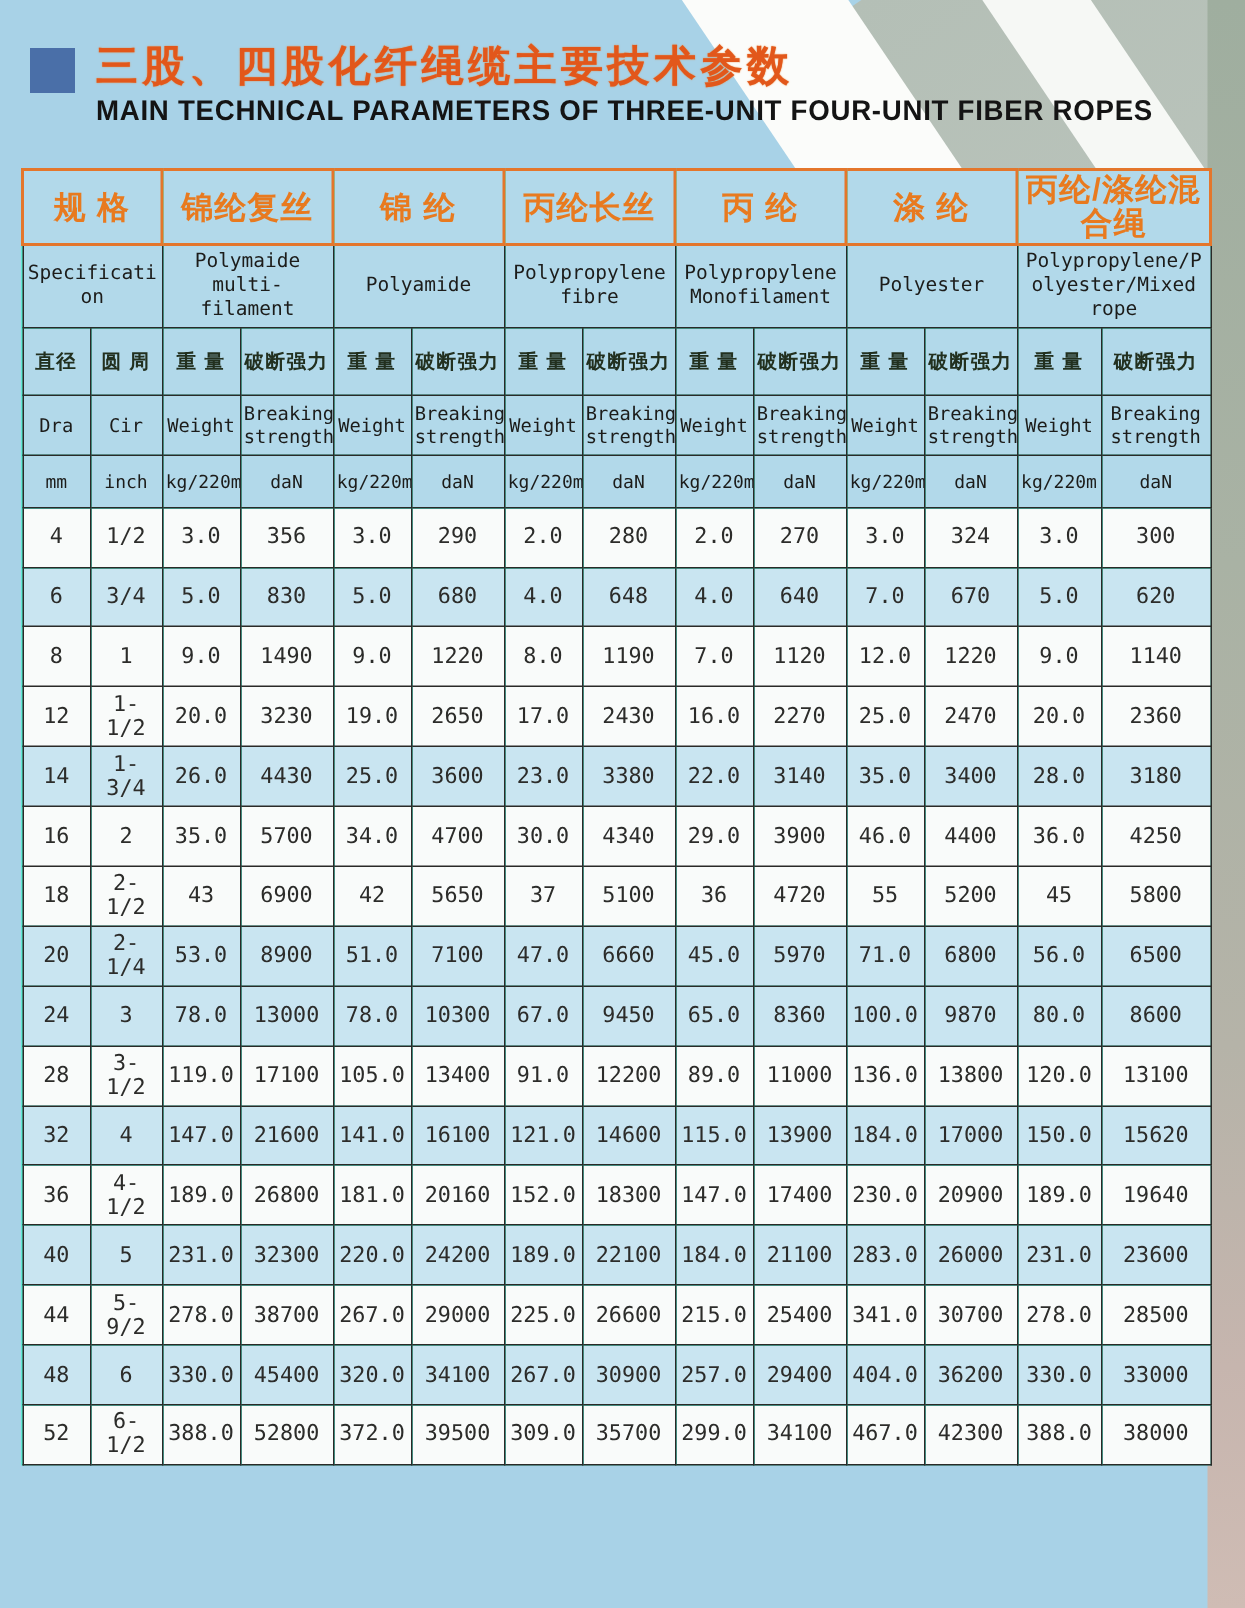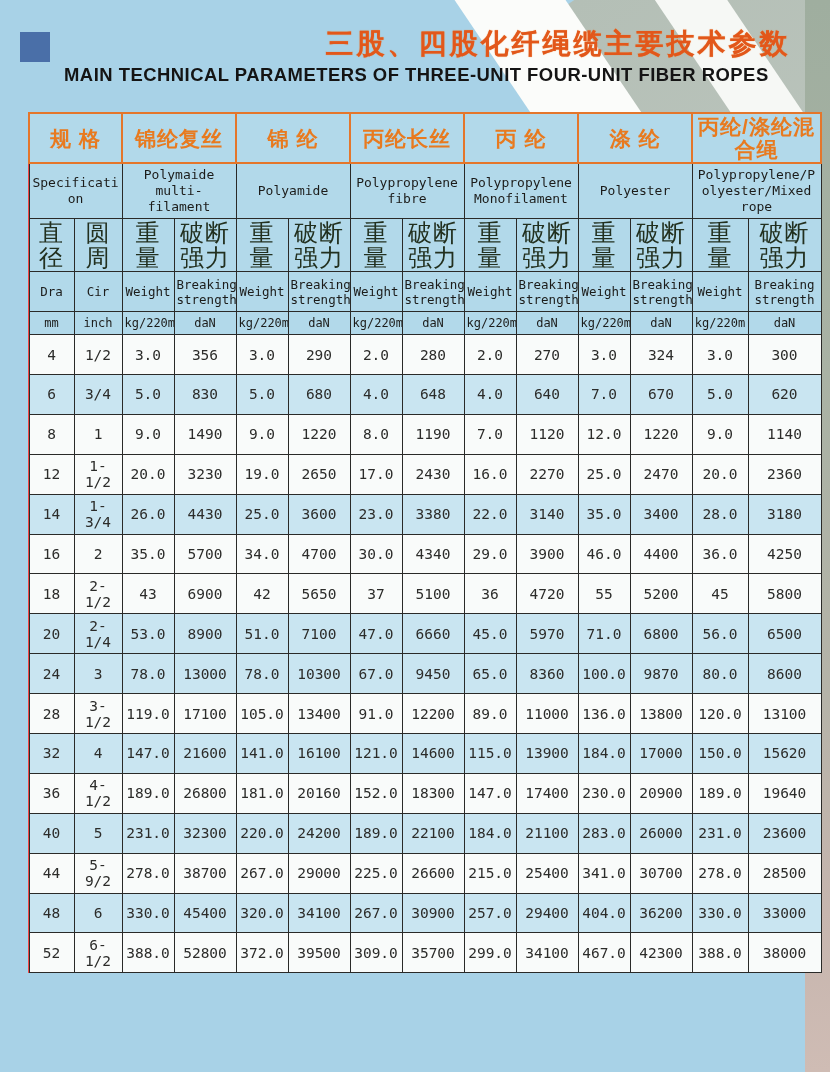--- a/index.html
+++ b/index.html
@@ -43,40 +43,39 @@
   }
   .title-texts { margin-left:14px; }
   .title-cn {
     font-family:"Liberation Sans", sans-serif;
     font-weight:bold;
     font-size:28px;
     letter-spacing:3px;
     color:#e2571b;
     line-height:1.15;
     text-shadow:0 0 1px #e87f2f;
-    text-align:right;
   }
   .title-en {
     font-family:"Liberation Sans", sans-serif;
     font-weight:bold;
     font-size:19px;
     letter-spacing:0.5px;
     color:#141414;
     margin-top:4px;
     white-space:nowrap;
     transform:scaleX(0.97);
     transform-origin:left;
   }
   
   table.spec {
-    position:absolute; z-index:1; top:112px; left:28px;
+    position:absolute; z-index:1; top:112px; left:14px;
     width:792px;
     border-collapse:collapse;
     table-layout:fixed;
-    background:#ef4444;
+    background:#5eead4;
   }
   table.spec th, table.spec td {
     border:1.5px solid #2a2a28;
     text-align:center;
     vertical-align:middle;
     overflow:hidden;
     padding:1px 2px;
   }
   tr.hr1 { height:46px; }
   tr.hr1 th {
@@ -96,36 +95,36 @@
     font-weight:normal;
     font-size:13px;
     line-height:1.25;
     color:#1c1c1a;
     word-break:break-word;
   }
   tr.hr3 { height:45px; }
   tr.hr3 th {
     background:#b2d9ea;
     font-family:"Liberation Sans", sans-serif;
-    font-weight:normal;
-    font-size:24px;
+    font-weight:bold;
+    font-size:13px;
     line-height:1.05;
     letter-spacing:1px;
     color:#22301f;
   }
   tr.hr4 { height:40px; }
   tr.hr4 th {
     background:#b2d9ea;
     font-family:"DejaVu Sans Mono", monospace;
     font-weight:normal;
     font-size:12.5px;
     line-height:1.2;
     color:#1c1c1a;
   }
-  tr.hr5 { height:23px; }
+  tr.hr5 { height:35px; }
   tr.hr5 th {
     background:#b2d9ea;
     font-family:"DejaVu Sans Mono", monospace;
     font-weight:normal;
     font-size:12px;
     color:#1c1c1a;
   }
   tr.data { height:39.9px; }
   tr.data td {
     font-family:"DejaVu Sans Mono", monospace;

